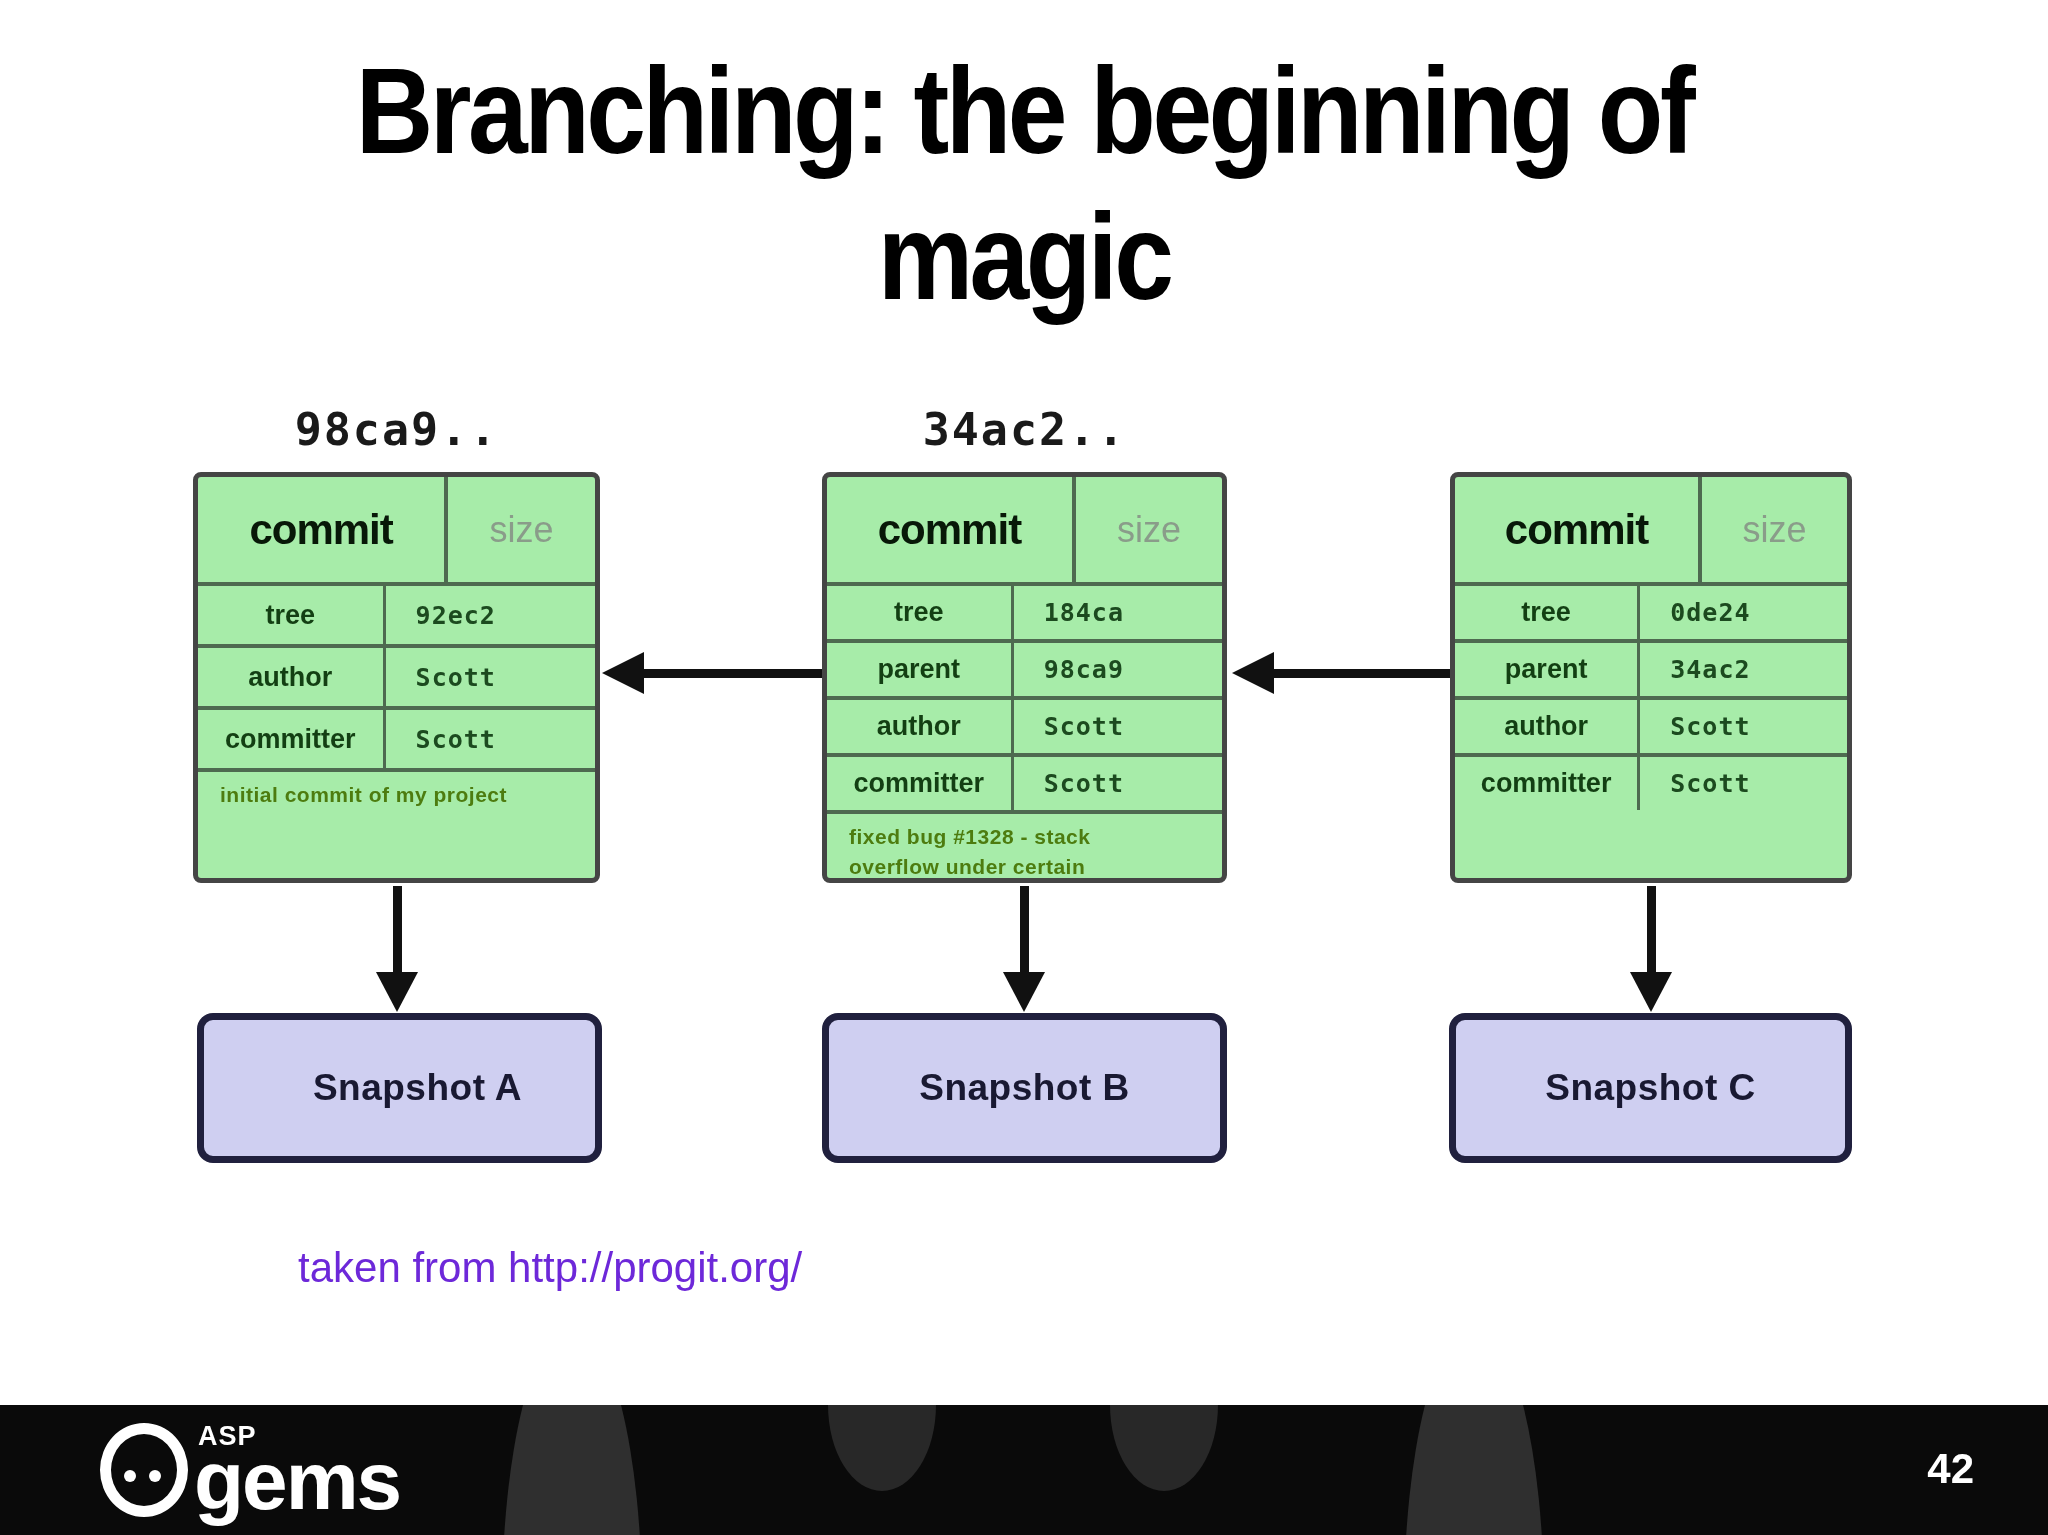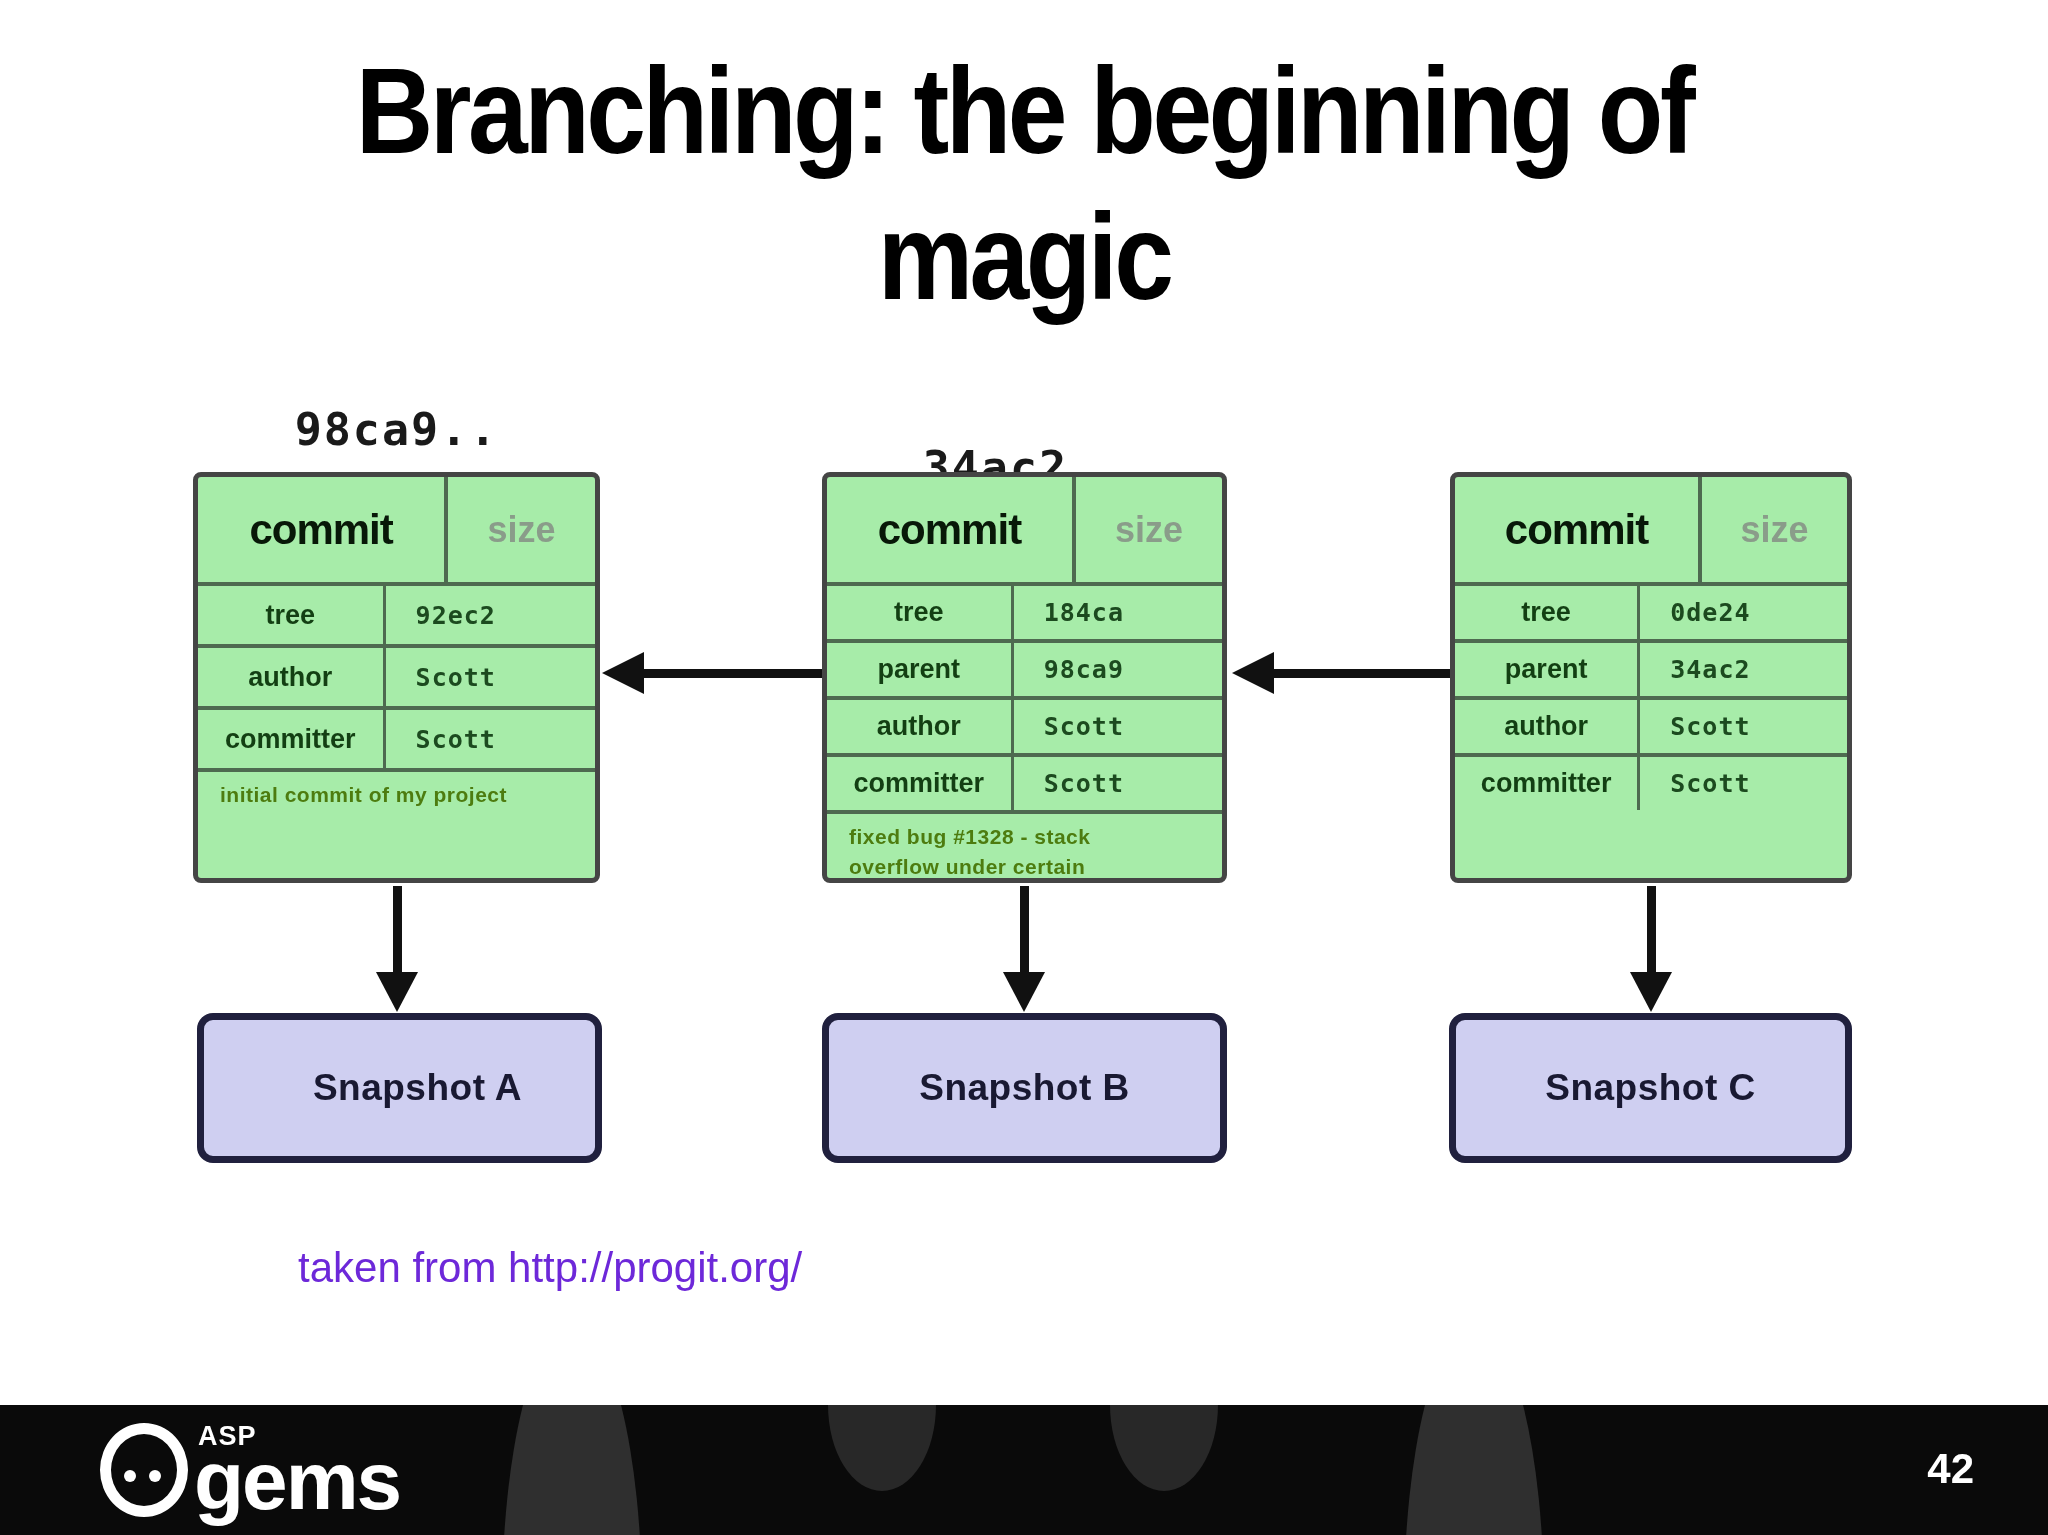--- a/index.html
+++ b/index.html
@@ -34,21 +34,21 @@
     background:var(--commit-fill);border:5px solid var(--commit-border);border-radius:8px;
     display:flex;flex-direction:column;overflow:hidden;
   }
   .cb-header{flex:none;height:105px;display:flex;}
   .cb-type{
     width:62%;border-right:4px solid var(--divider);display:flex;align-items:center;justify-content:center;
     font-weight:bold;font-size:42px;color:#081808;letter-spacing:-1px;
   }
   .cb-size{
     flex:1;display:flex;align-items:center;justify-content:center;
-    font-weight:bold;font-size:36px;color:#8a9c8a;
+    font-weight:normal;font-size:36px;color:#8a9c8a;
   }
   .cb-row{flex:none;display:flex;border-top:4px solid var(--divider);}
   .rows-tall .cb-row{height:58px;}
   .rows-short .cb-row{height:53px;}
   .cb-label{
     width:46.5%;border-right:3px solid var(--divider);
     display:flex;align-items:center;justify-content:center;
     font-weight:bold;font-size:27px;color:#133f13;
   }
   .cb-value{
@@ -92,21 +92,21 @@
 <body>
 
 <div class="slide">
 
   <div class="title">
     <div>Branching: the beginning of</div>
     <div>magic</div>
   </div>
 
   <div class="hash-label" style="left:193px;width:407px;">98ca9..</div>
-  <div class="hash-label" style="left:822px;width:405px;margin-top:38px;">34ac2..</div>
+  <div class="hash-label" style="left:822px;width:405px;">34ac2..</div>
 
   <div class="commit-box rows-tall" style="left:193px;width:407px;">
     <div class="cb-header">
       <div class="cb-type">commit</div>
       <div class="cb-size">size</div>
     </div>
     <div class="cb-row">
       <div class="cb-label">tree</div>
       <div class="cb-value">92ec2</div>
     </div>

